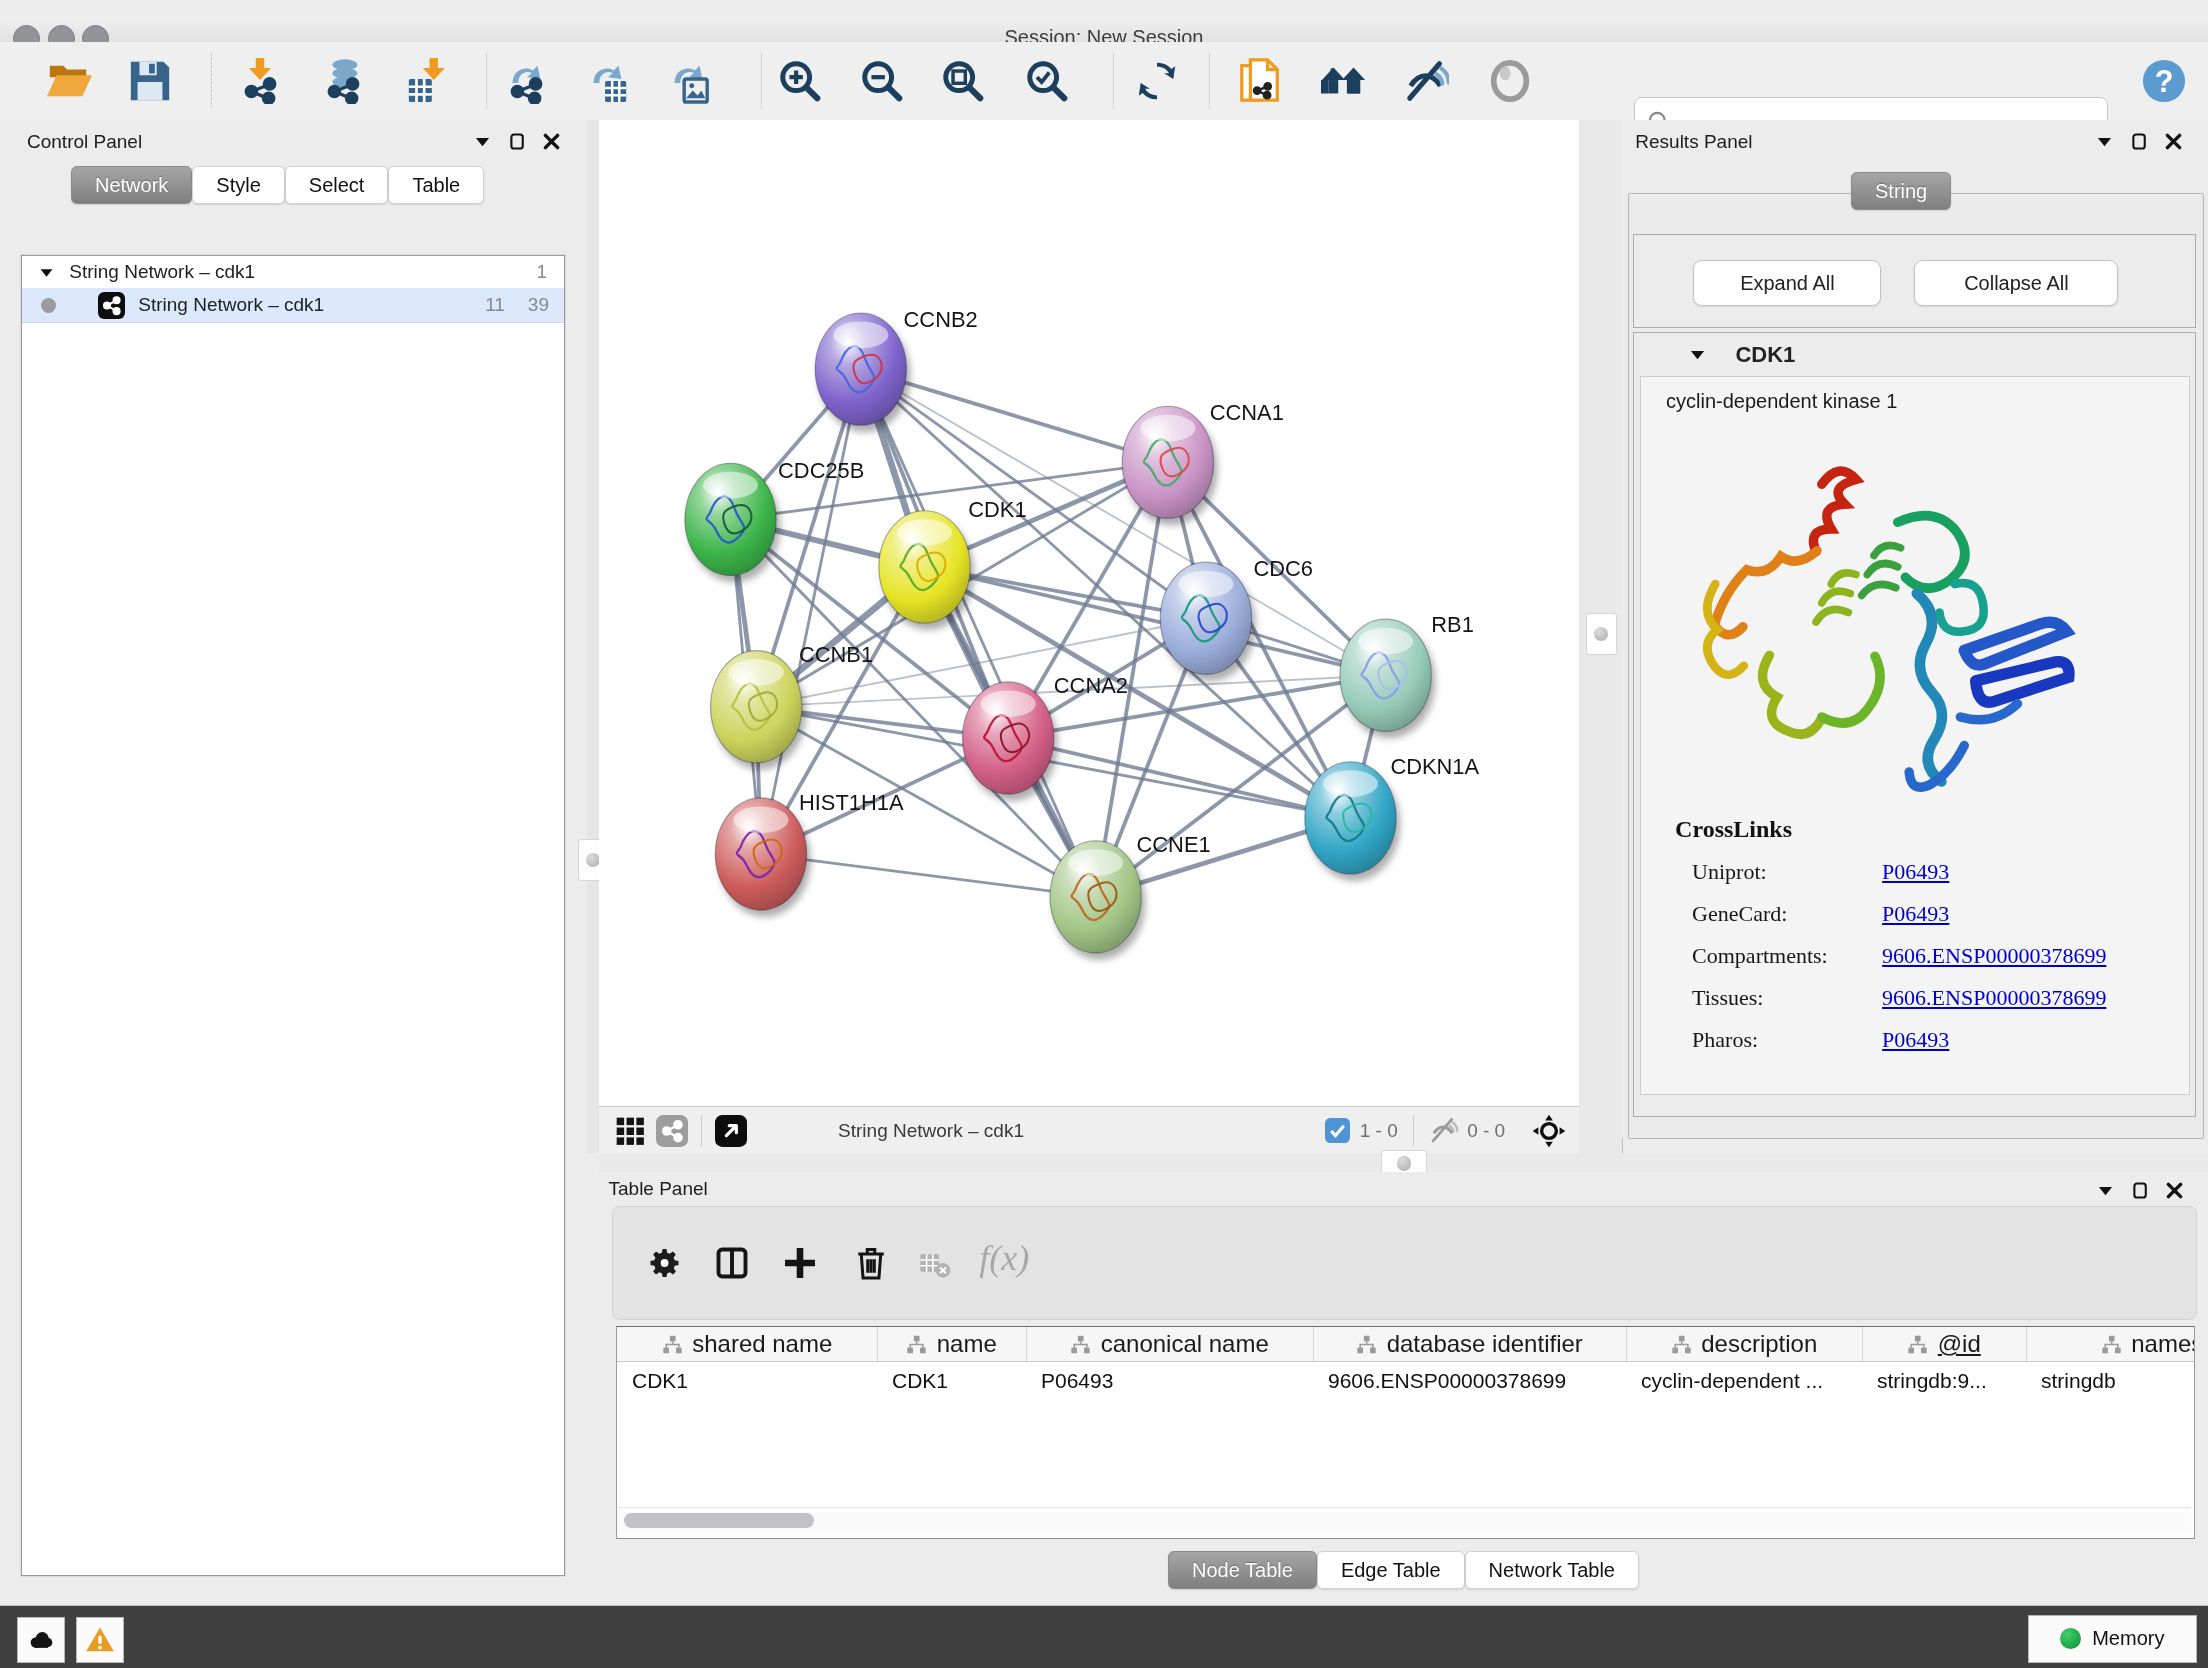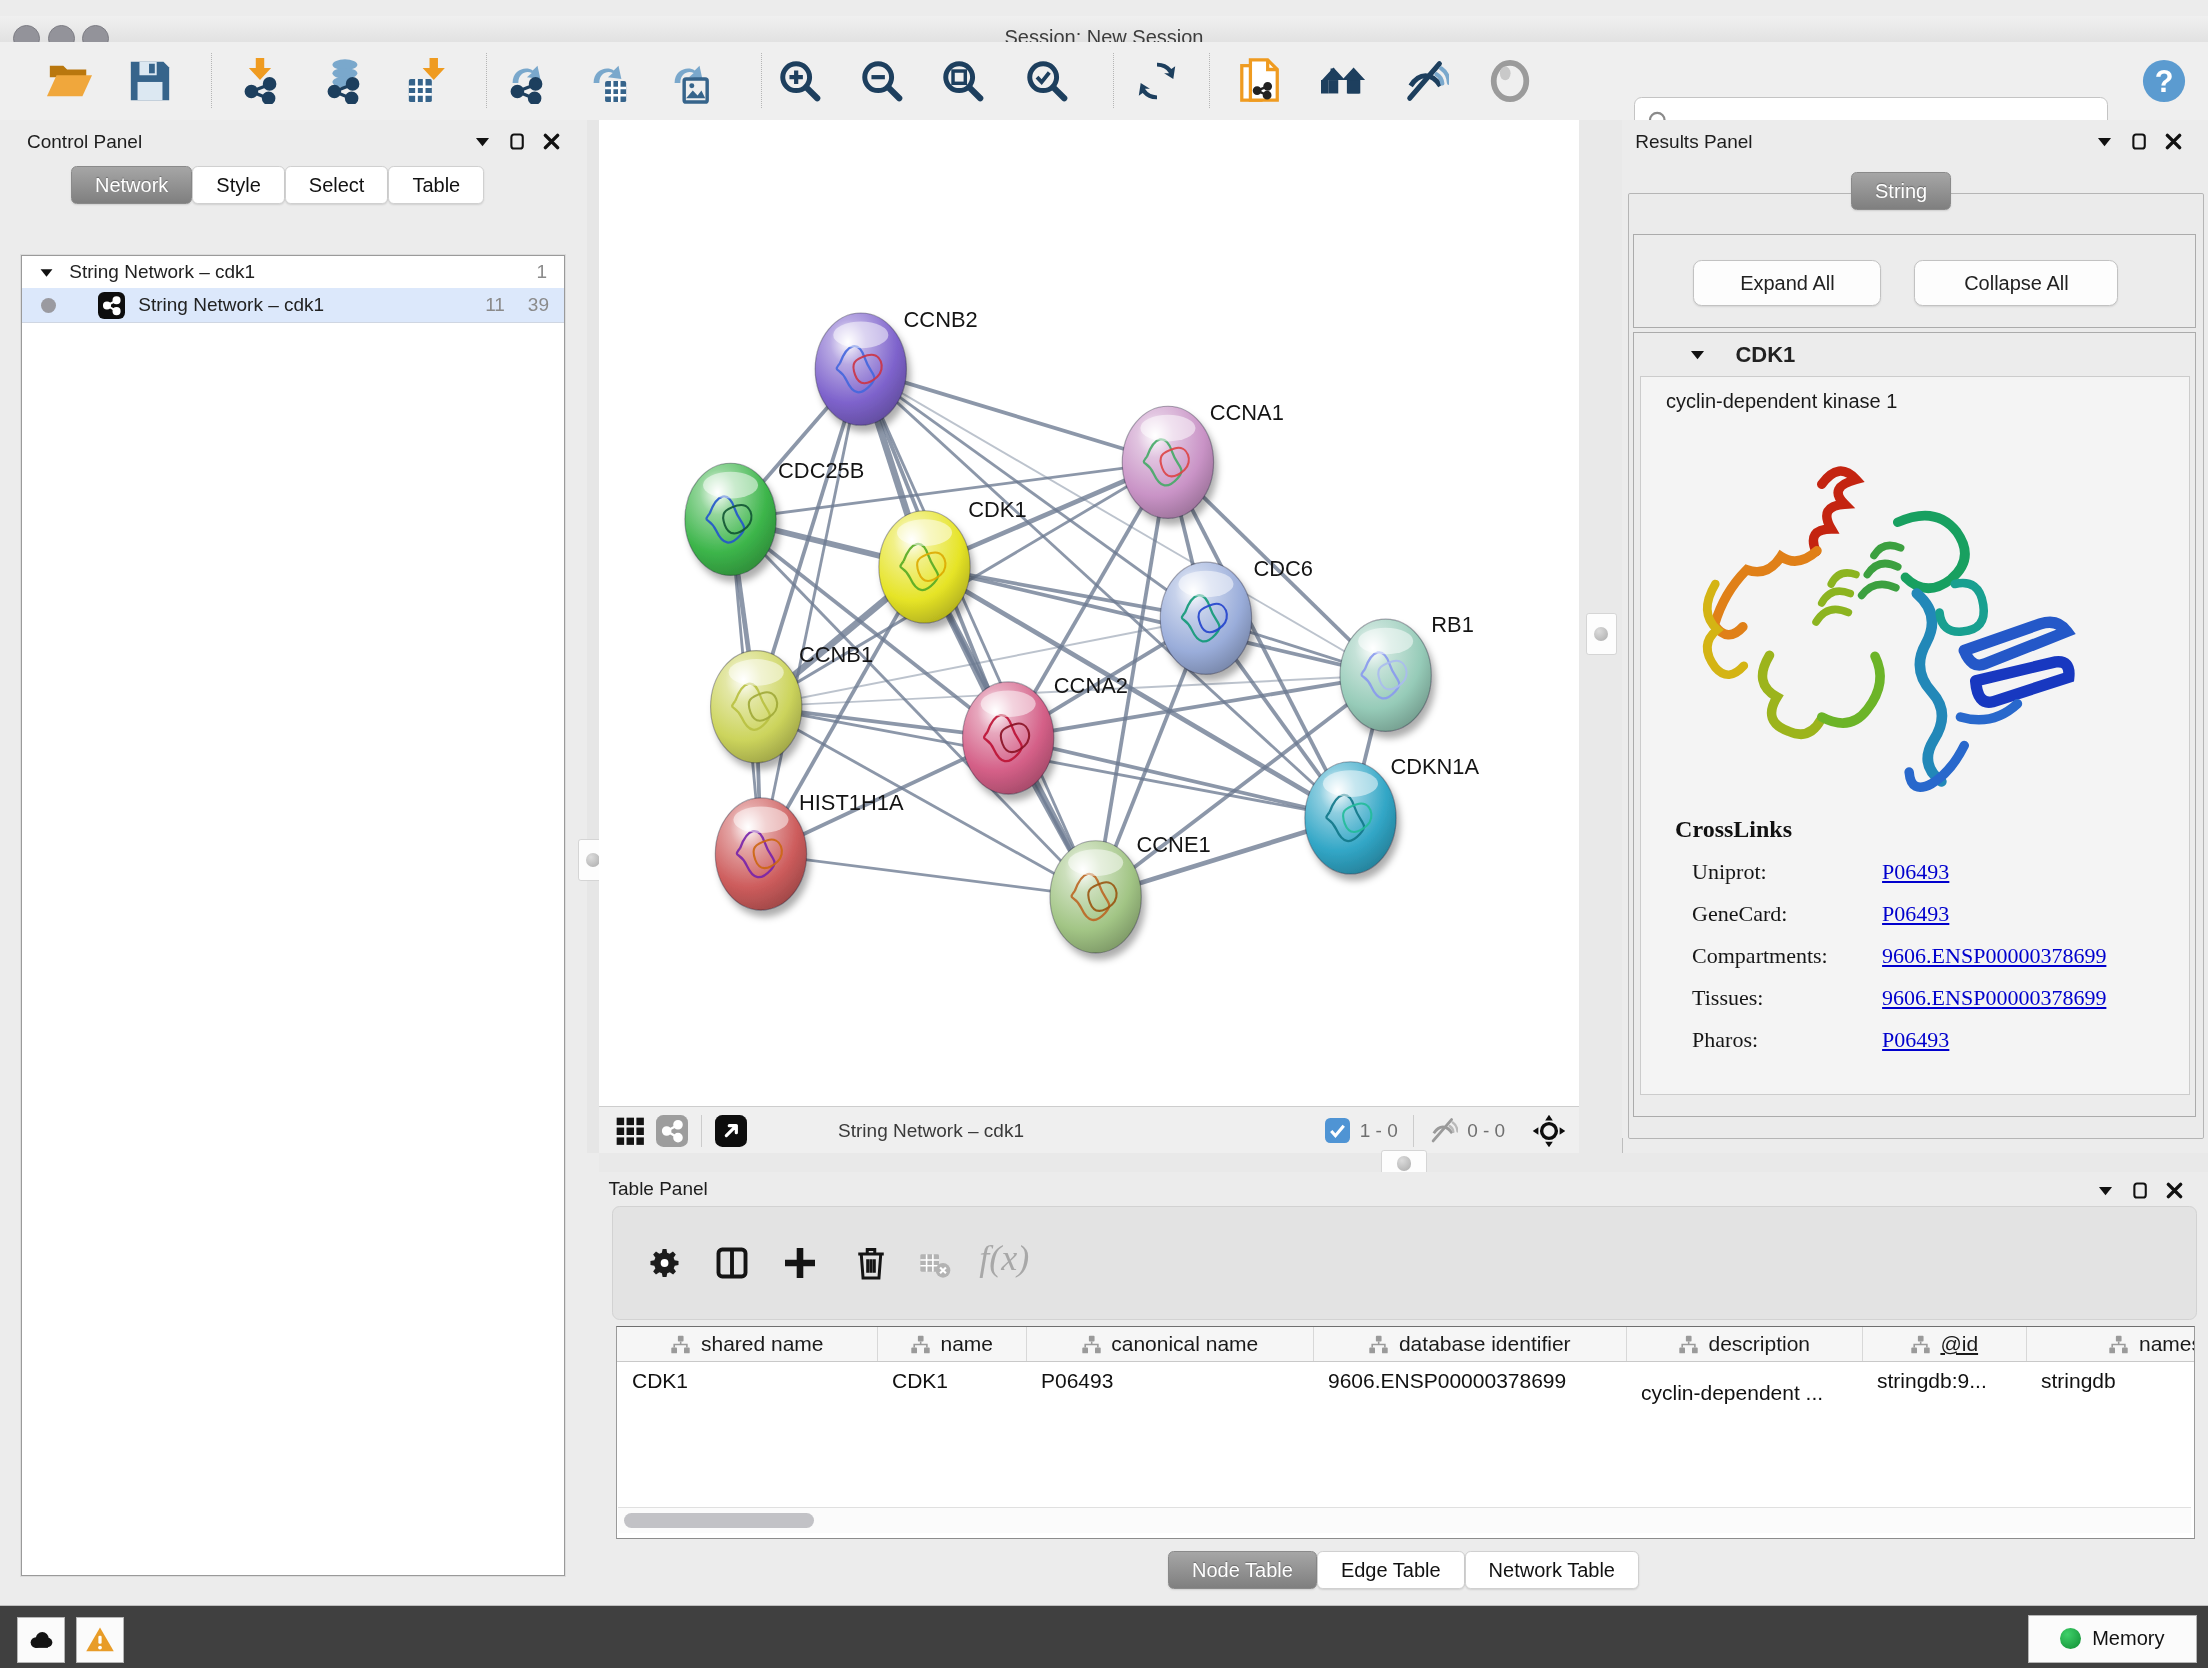--- a/index.html
+++ b/index.html
@@ -63,21 +63,21 @@
   .cl-label{width:190px;color:#161616;margin-left:17px;}
   .cl-value{color:#0000cd;text-decoration:underline;}
   
   #table-panel{left:599px;top:1172px;width:1609px;height:434px;background:#ececec;}
   #tp-toolbar{left:13.3px;top:34px;width:1583px;height:112px;background:#e3e3e3;border:1px solid #d2d2d2;border-radius:7.6px;}
   .tpico{position:absolute;top:38px;width:36px;height:36px;}
   .tpico svg{width:100%;height:100%;}
   #tp-fx{position:absolute;left:366px;top:30px;font-family:"Liberation Serif",serif;font-style:italic;font-size:36px;color:#a8a8a8;}
   #tp-table{left:17px;top:154px;width:1577px;height:211px;background:#fff;border:1px solid #9a9a9a;border-top:1.9px solid #6f6f6f;border-bottom:1.9px solid #8c8c8c;overflow:hidden;}
   #tp-header{position:absolute;left:0;top:0;height:34px;width:2092px;background:#f6f6f6;border-bottom:1px solid #c9c9c9;}
-  .th-cell{position:absolute;top:0;height:34px;display:flex;align-items:center;justify-content:center;gap:9.5px;border-right:1px solid #d8d8d8;font-size:21px;color:#1a1a1a;}
+  .th-cell{position:absolute;top:0;height:34px;display:flex;align-items:center;justify-content:center;gap:9.5px;border-right:1px solid #d8d8d8;font-size:24px;color:#1a1a1a;}
   .th-cell svg{width:21px;height:21px;flex:none;}
   .td-cell{position:absolute;top:38px;height:32px;font-size:21px;color:#111;display:flex;align-items:center;padding-left:15px;box-sizing:border-box;}
   #tp-scroll{left:19px;top:335px;width:1573px;height:25px;background:#fbfbfb;border-top:1px solid #e0e0e0;}
   #tp-thumb{position:absolute;left:5.7px;top:4.8px;width:190px;height:15px;background:#c2c2c6;border-radius:7.6px;}
   #tp-tabs{left:0;top:379px;width:1609px;display:flex;justify-content:center;}
   
   #statusbar{left:0;top:1605px;width:2208px;height:63px;background:#404040;border-top:1px solid #c0c0c0;}
   .sb-btn{position:absolute;top:10.5px;width:46px;height:44px;background:#fbfbfb;border:1.9px solid #b5b5b5;display:flex;align-items:center;justify-content:center;}
   .sb-btn svg{width:30px;height:30px;}
   #memory-btn{position:absolute;right:11.4px;top:8.6px;width:167px;height:46px;background:#fbfbfb;border:1.9px solid #b5b5b5;display:flex;align-items:center;justify-content:center;gap:11.4px;font-size:20px;color:#111;}
@@ -735,21 +735,21 @@
             <path d="M12.2 8.5v3.5M4.8 15.5v-3.5h14.5v3.5" fill="none" stroke="#9a9a9a" stroke-width="1.8"></path>
           </svg>
           <span>namespace</span>
         </div>
       </div>
     <div id="tp-rowarea">
         <div class="td-cell" style="left: 0px; width: 260px;">CDK1</div>
         <div class="td-cell" style="left: 260px; width: 149px;">CDK1</div>
         <div class="td-cell" style="left: 409px; width: 287px;">P06493</div>
         <div class="td-cell" style="left: 696px; width: 313px;">9606.ENSP00000378699</div>
-        <div class="td-cell" style="left: 1009px; width: 236px; margin-top: 12px;">cyclin-dependent ...</div>
+        <div class="td-cell" style="left: 1009px; width: 236px;">cyclin-dependent ...</div>
         <div class="td-cell" style="left: 1245px; width: 164px;">stringdb:9...</div>
         <div class="td-cell" style="left: 1409px; width: 304px;">stringdb</div>
       </div>
   </div>
   <div id="tp-scroll" class="abs">
     <div id="tp-thumb"></div>
   </div>
   <div id="tp-tabs" class="abs">
       <div class="tabbtn active">Node Table</div>
       <div class="tabbtn">Edge Table</div>

